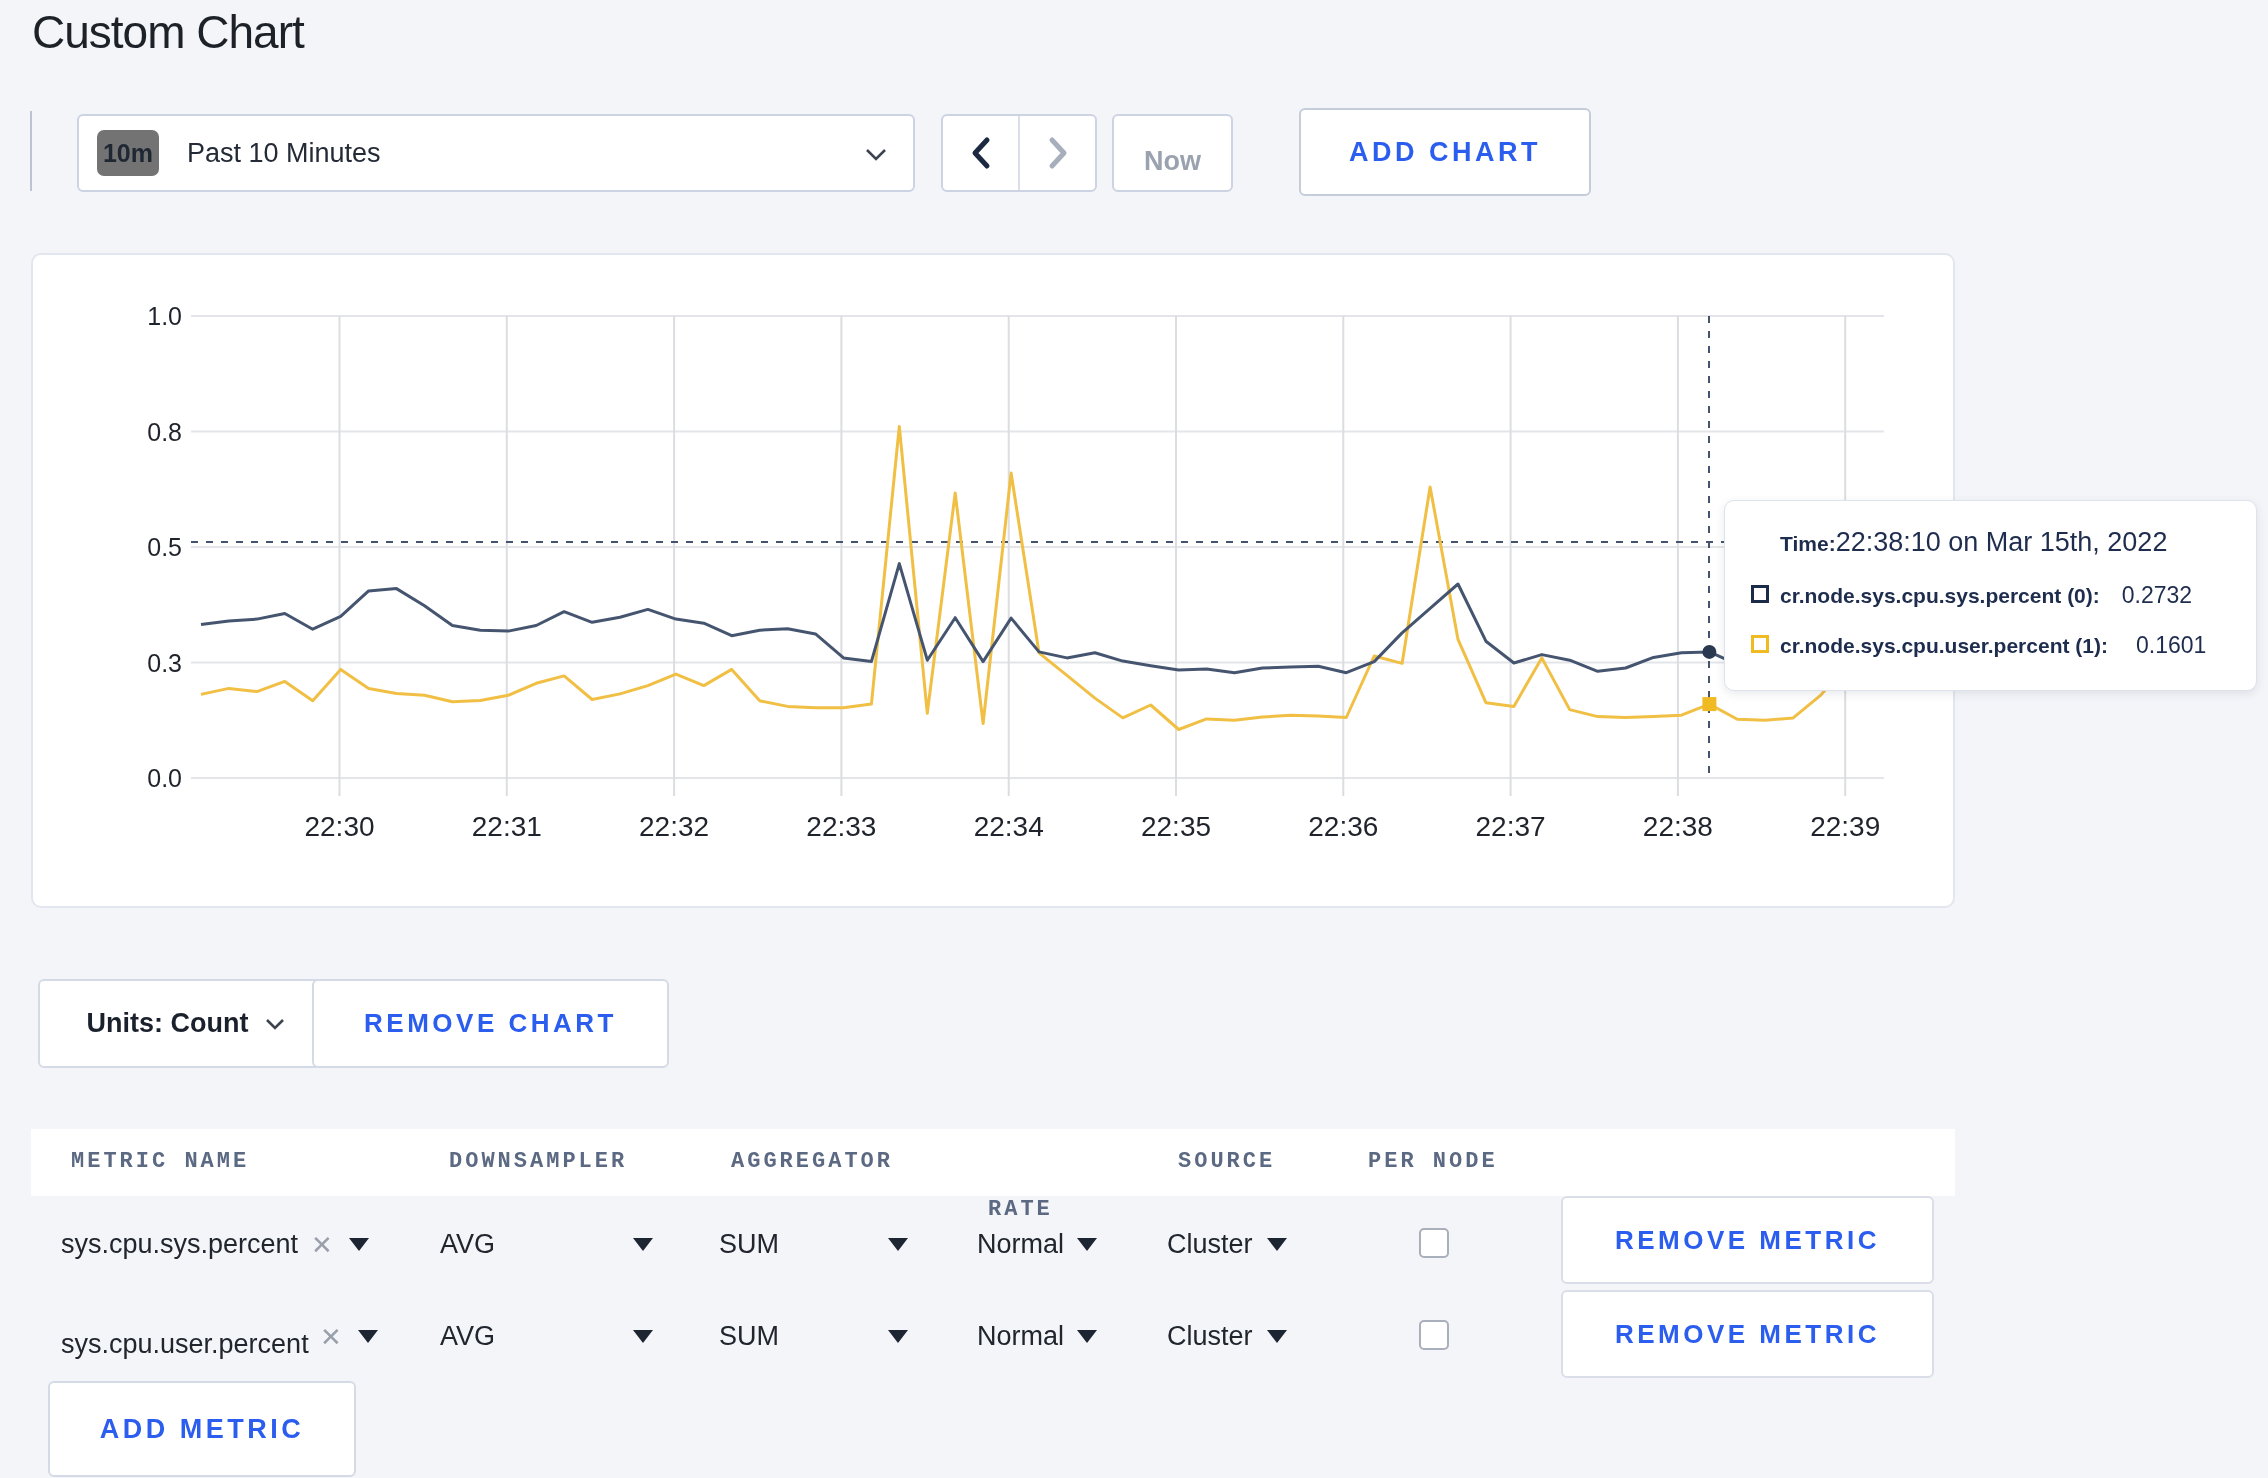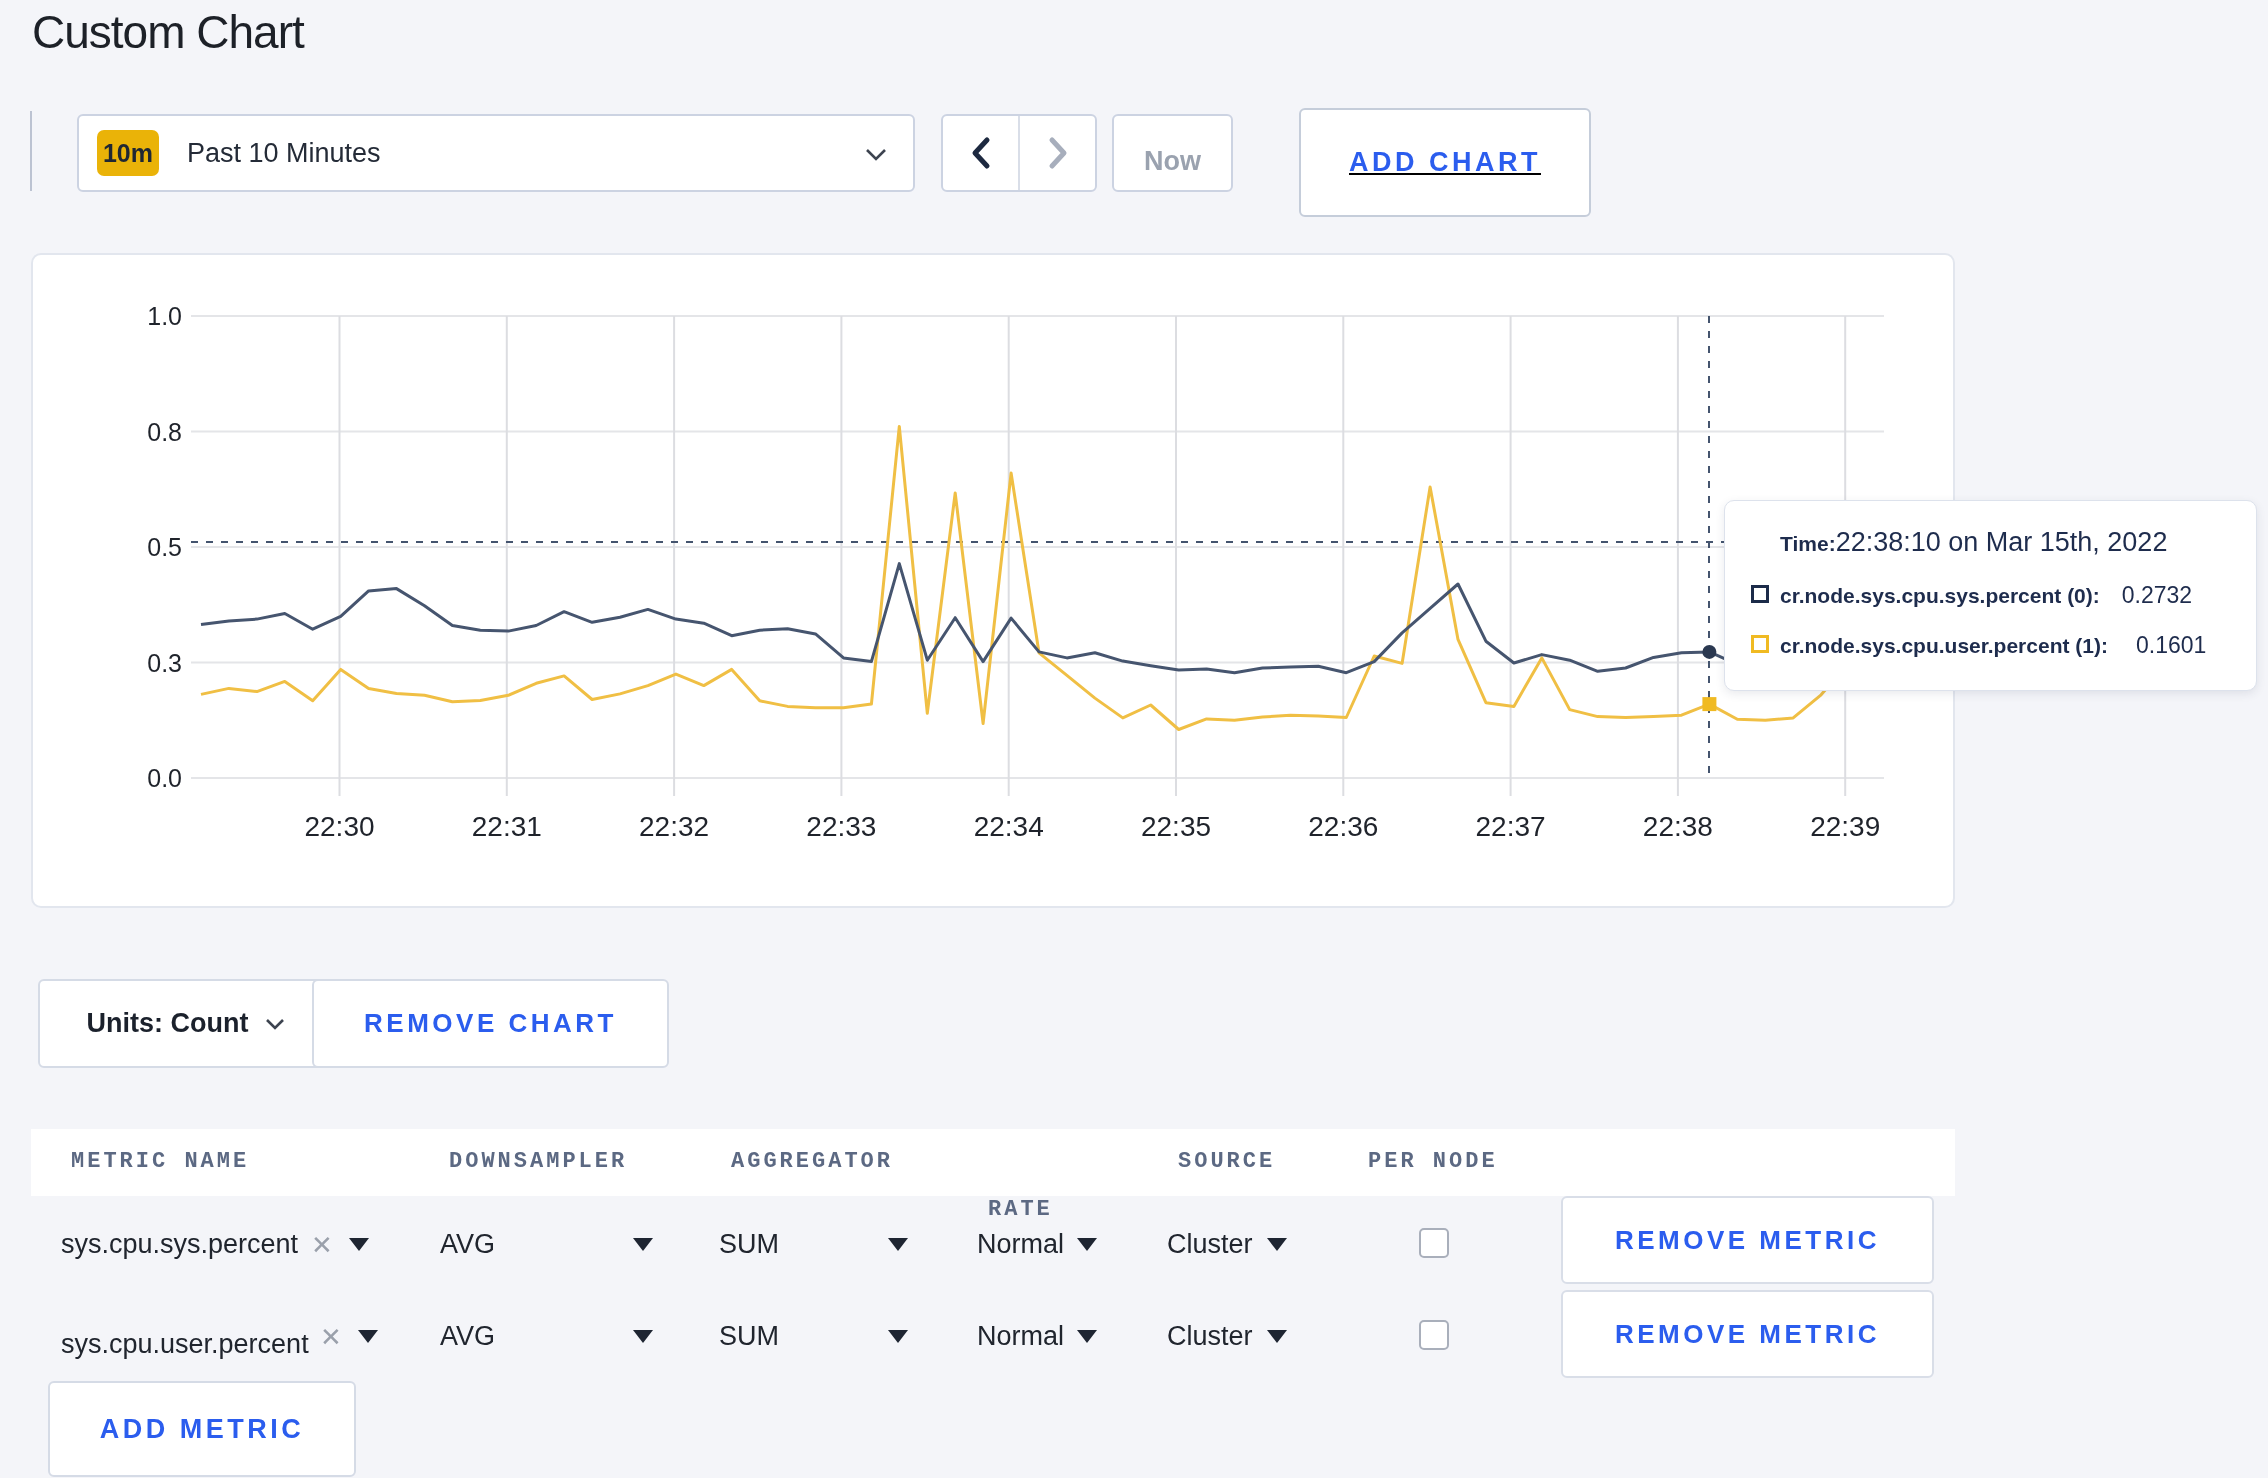--- a/index.html
+++ b/index.html
@@ -8,42 +8,42 @@
   .abs { position:absolute; }
   .btn { background:#fff; border:2px solid #d5dbe6; border-radius:6px; display:flex; align-items:center; justify-content:center; }
   .bluetxt { color:#2b5dee; font-weight:bold; letter-spacing:3.5px; font-size:26px; }
 </style>
 </head>
 <body>
   <div class="abs" style="left:32px; top:5px; font-size:46px; color:#1d2128; letter-spacing:-1px;">Custom Chart</div>
 
   <div class="abs" style="left:30px; top:111px; width:2px; height:80px; background:#bcc3d2;"></div>
   <div class="abs btn" style="left:77px; top:114px; width:838px; height:78px; justify-content:flex-start; border-color:#ccd3e2;">
-    <div style="margin-left:18px; width:62px; height:46px; background:#eab308; border-radius:7px; display:flex; align-items:center; justify-content:center; font-size:25px; font-weight:bold; color:#1f2733;">10m</div>
+    <div style="margin-left:18px; width:62px; height:46px; background:#737373; border-radius:7px; display:flex; align-items:center; justify-content:center; font-size:25px; font-weight:bold; color:#1f2733;">10m</div>
     <div style="margin-left:28px; font-size:27px; color:#242b37;">Past 10 Minutes</div>
     <svg style="position:absolute; right:24px; top:28px;" width="26" height="22" viewBox="0 0 26 22">
       <path d="M4 6 L13 15 L22 6" fill="none" stroke="#3d4450" stroke-width="2.6"></path>
     </svg>
   </div>
   <div class="abs btn" style="left:941px; top:114px; width:156px; height:78px; border-color:#ccd3e2; padding:0;">
     <div style="width:78px; height:100%; display:flex; align-items:center; justify-content:center; border-right:2px solid #d9dee8;">
       <svg width="22" height="34" viewBox="0 0 22 34">
         <path d="M17 4 L5 17 L17 30" fill="none" stroke="#1d2940" stroke-width="5" stroke-linecap="round" stroke-linejoin="round"></path>
       </svg>
     </div>
     <div style="width:76px; height:100%; display:flex; align-items:center; justify-content:center;">
       <svg width="22" height="34" viewBox="0 0 22 34">
         <path d="M5 4 L17 17 L5 30" fill="none" stroke="#a7aebc" stroke-width="5" stroke-linecap="round" stroke-linejoin="round"></path>
       </svg>
     </div>
   </div>
   <div class="abs btn" style="left:1112px; top:114px; width:121px; height:78px; border-color:#ccd3e2;">
     <span style="font-size:27px; color:#9aa2af; font-weight:bold;margin-top:16px;">Now</span>
   </div>
-  <div class="abs btn" style="left:1299px; top:108px; width:292px; height:109px; border-color:#c5cdda;text-decoration:underline;">
+  <div class="abs btn" style="left:1299px; top:108px; width:292px; height:88px; border-color:#c5cdda;">
     <span class="bluetxt" style="font-size:27px;">ADD CHART</span>
   </div>
 
   <div class="abs" style="left:31px; top:253px; width:1924px; height:655px; background:#fff; border:2px solid #e2e6ee; border-radius:10px;"></div>
   <svg class="abs" style="left:31px; top:253px;" width="1924" height="655" viewBox="0 0 1924 655">
     <line x1="160" y1="63" x2="1853" y2="63" stroke="#e4e5e8" stroke-width="2"></line>
     <line x1="160" y1="178.5" x2="1853" y2="178.5" stroke="#e4e5e8" stroke-width="2"></line>
     <line x1="160" y1="294" x2="1853" y2="294" stroke="#e4e5e8" stroke-width="2"></line>
     <line x1="160" y1="409.5" x2="1853" y2="409.5" stroke="#e4e5e8" stroke-width="2"></line>
     <line x1="160" y1="525" x2="1853" y2="525" stroke="#e4e5e8" stroke-width="2"></line>

